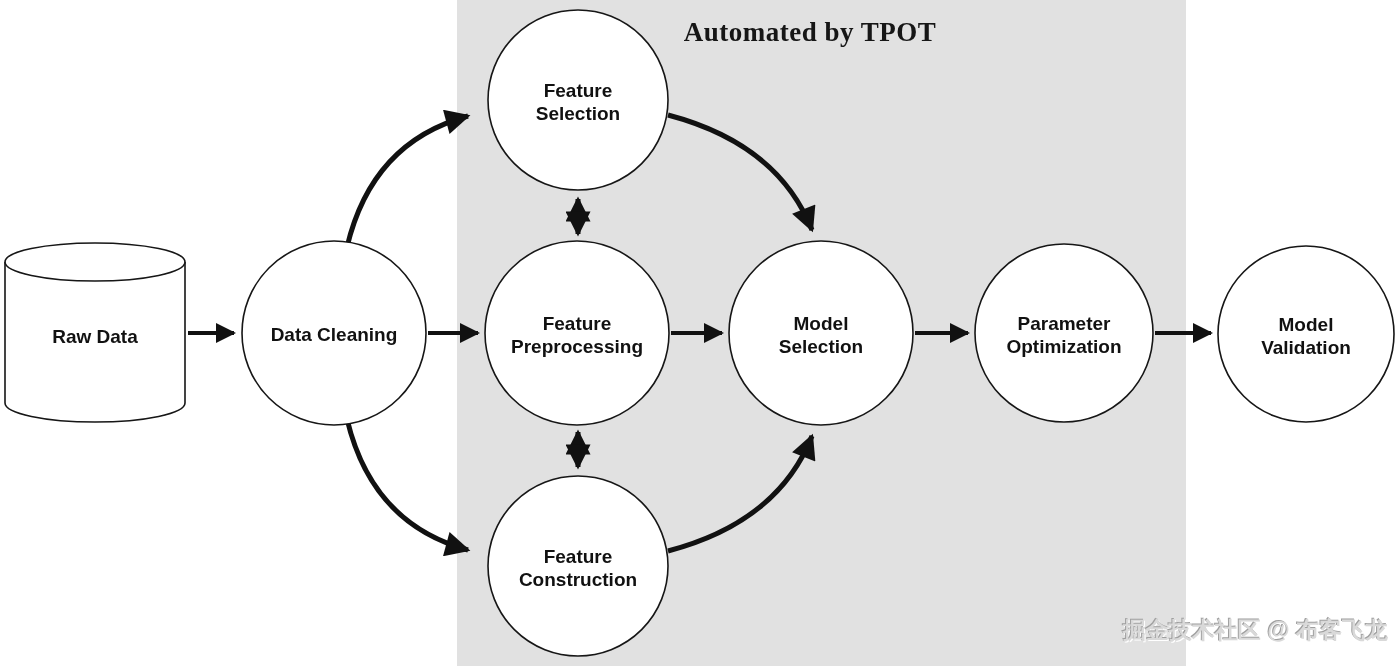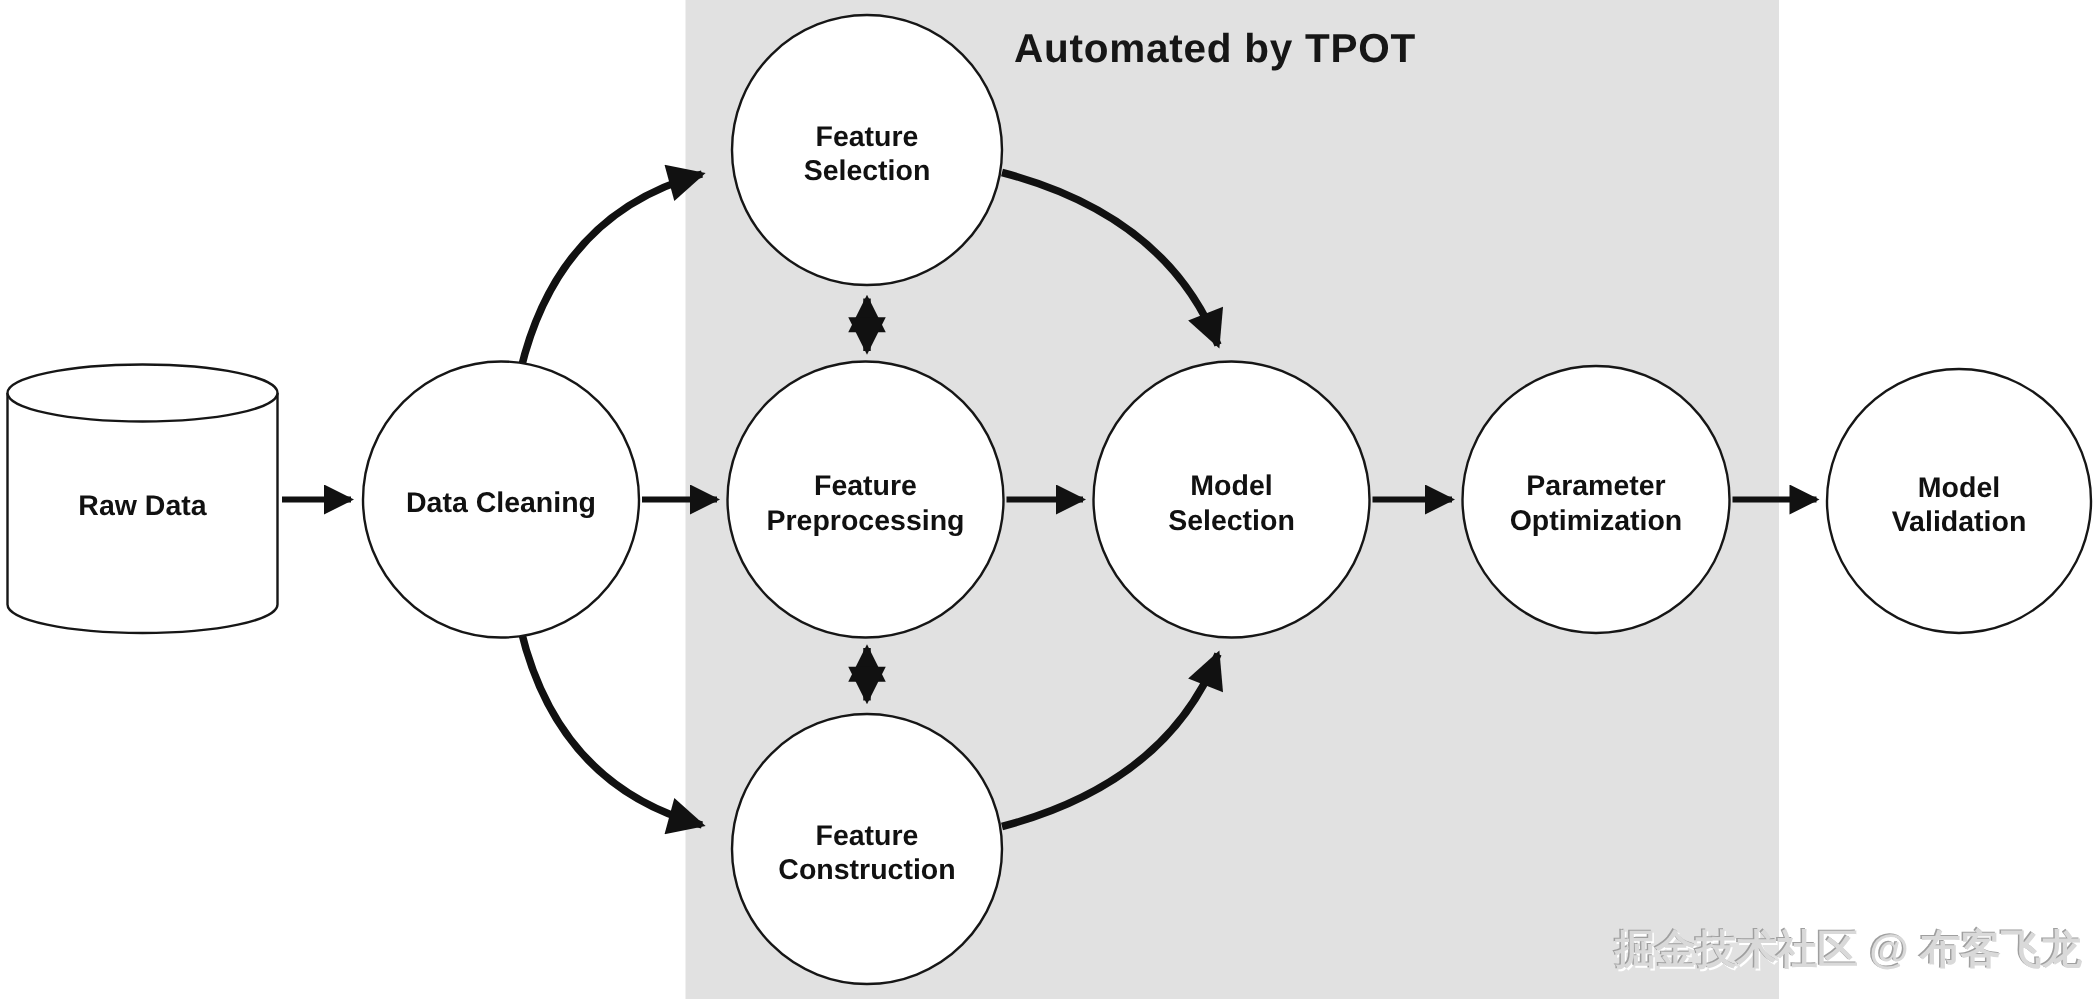--- a/index.html
+++ b/index.html
@@ -27,20 +27,21 @@
     position: absolute;
     left: 660px;
     top: 17px;
     width: 300px;
     text-align: center;
     font-size: 27px;
     font-weight: bold;
     color: #161616;
     letter-spacing: 0.5px;
     white-space: nowrap;
+    font-family: Liberation Serif, serif;
   }
   svg.diagram-layer {
     position: absolute;
     left: 0;
     top: 0;
     width: 1400px;
     height: 666px;
   }
   .node-shape {
     fill: #ffffff;
@@ -57,21 +58,21 @@
   .edge {
     fill: none;
     stroke: #111111;
   }
   .edge-straight { stroke-width: 4; }
   .edge-curved   { stroke-width: 5; }
   .watermark {
     position: absolute;
     right: 12px;
     top: 615px;
-    font-size: 27px;
+    font-size: 23px;
     font-weight: bold;
     color: #d9d9d9;
     text-shadow: -1px -1px 0 #9f9f9f, 1px 1px 0 #ffffff;
     white-space: nowrap;
   }
 </style>
 </head>
 <body>
 
 <div class="stage">

